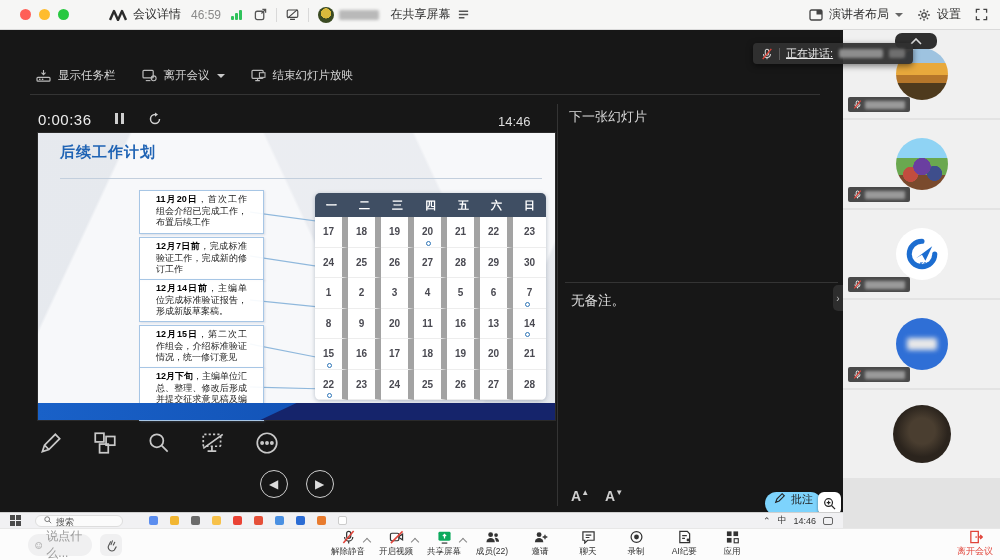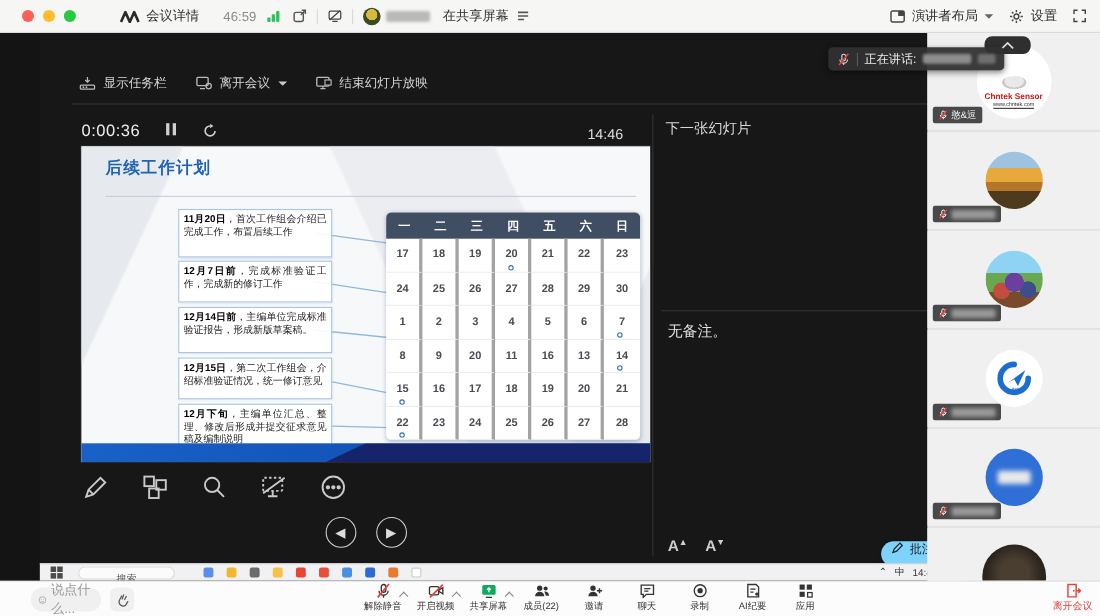--- a/index.html
+++ b/index.html
@@ -7,32 +7,32 @@
   body { font-family:"Liberation Sans","DejaVu Sans",sans-serif; position:relative; overflow:hidden; background:#141414; }
 
   
   .titlebar { position:absolute; left:0; top:0; width:1000px; height:30px; background:#f6f6f5;
     border-bottom:1px solid #dadada; display:flex; align-items:center; font-size:12px; color:#2f2f2f; z-index:20; }
   .lights { display:flex; gap:8px; margin-left:20px; }
   .light { width:11px; height:11px; border-radius:50%; }
   .l-red{background:#ff5f57}.l-yel{background:#febc2e}.l-grn{background:#28c840}
   .tb-item { display:flex; align-items:center; gap:4px; }
   .tb-sep { width:1px; height:14px; background:#d9d9d9; margin:0 9px; }
-  .dur { color:#8a8a8a; margin-left:22px; }
+  .dur { color:#8a8a8a; margin-left:10px; }
   .sigbars { display:flex; align-items:flex-end; gap:1.5px; margin-left:10px; height:10px; }
   .sigbars i { width:2.5px; background:#2fc25b; border-radius:1px; display:block; }
   .avatar16 { width:16px; height:16px; border-radius:50%; background:radial-gradient(circle at 50% 40%, #d8b93c 0 40%, #3a4a22 42%); margin-right:5px; }
   .blurname { background:#b9b9b9; border-radius:2px; filter:blur(1.6px); display:inline-block; }
   .tb-right { margin-left:auto; display:flex; align-items:center; gap:6px; margin-right:12px; }
   .caret-down { width:0; height:0; border:4px solid transparent; border-top-color:#666; margin-top:4px; }
   .icon12 { width:13px; height:13px; }
   .logo-zig { margin-left:40px; }
 
   
-  .share { position:absolute; left:0; top:30px; width:843px; height:498px; background:#171717; overflow:hidden;margin-left:36px; }
+  .share { position:absolute; left:0; top:30px; width:843px; height:498px; background:#171717; overflow:hidden; }
   .ppt-toolbar { position:absolute; left:36px; top:38px; display:flex; align-items:center; gap:26px;
     color:#d6d6d6; font-size:11.5px; }
   .ppt-tool { display:flex; align-items:center; gap:7px; }
   .ppt-tool svg { width:15px; height:13px; }
   .hdiv { position:absolute; left:30px; top:64px; width:790px; height:1px; background:#343434; }
   .vdiv { position:absolute; left:557px; top:74px; width:1px; height:402px; background:#343434; }
 
   .timer-row { position:absolute; left:38px; top:80px; display:flex; align-items:center; gap:22px; color:#ececec; }
   .elapsed { font-size:15px; letter-spacing:.5px; }
   .pause i { display:inline-block; width:3px; height:11px; background:#cfcfcf; margin:0 1.5px; }
@@ -41,37 +41,37 @@
   
   .slide { position:absolute; left:38px; top:103px; width:517px; height:287px; background:
       linear-gradient(115deg, rgba(223,227,233,.7) 0 14%, rgba(0,0,0,0) 14.5%),
       linear-gradient(294deg, rgba(221,225,231,.6) 0 12%, rgba(0,0,0,0) 12.5%),
       linear-gradient(65deg, rgba(0,0,0,0) 55%, rgba(225,228,234,.55) 55.5% 78%, rgba(0,0,0,0) 78.5%),
       #f7f8fa;
     box-shadow:0 0 0 1px #2a2a2a; }
   .slide-title { position:absolute; left:22px; top:10px; font-size:15px; font-weight:bold; color:#1f63b4; letter-spacing:1px; }
   .title-rule { position:absolute; left:22px; top:45px; width:482px; height:1px; background:#c3cfdd; }
   .tasks { position:absolute; inset:0; }
-  .task { position:absolute; left:88px; width:140px; background:rgba(255,255,255,.92);
+  .task { position:absolute; left:101px; width:125px; background:rgba(255,255,255,.92);
     border:1px solid #a7c6e5; box-shadow:1px 1px 2px rgba(120,140,170,.25);
-    font-size:9px; line-height:1.28; color:#222; padding:3px 4px; text-align:justify; }
+    font-size:9px; line-height:1.28; color:#222; padding:3px 16px; text-align:justify; }
   .task b { color:#000; }
   .task:nth-child(1){ top:57px; min-height:44px; }
   .task:nth-child(2){ top:104px; min-height:38px; }
   .task:nth-child(3){ top:146px; min-height:42px; }
   .task:nth-child(4){ top:192px; min-height:38px; }
   .task:nth-child(5){ top:234px; min-height:40px; }
   .connectors { position:absolute; inset:0; pointer-events:none; }
 
   .calendar { position:absolute; left:277px; top:60px; width:231px; height:207px; background:#fff;
     border-radius:5px; box-shadow:0 1px 4px rgba(60,80,110,.35); overflow:hidden; }
   .cal-head { display:grid; grid-template-columns:repeat(7,1fr); height:24px; background:#3f4e63; }
   .cal-head span { color:#fff; font-size:11px; font-weight:bold; display:flex; align-items:center; justify-content:center; }
   .cal-body { display:grid; grid-template-columns:repeat(7,1fr); grid-template-rows:repeat(6,1fr); height:183px; }
-  .cal-cell { position:relative; border-right:3px solid #a3a3a3; border-bottom:1px solid #ededed;
+  .cal-cell { position:relative; border-right:6px solid #a3a3a3; border-bottom:1px solid #ededed;
     display:flex; align-items:center; justify-content:center; font-size:10px; font-weight:bold; color:#4a4a52; }
   .cal-cell:nth-child(7n){ border-right:none; }
   .cal-dot { position:absolute; left:12px; bottom:1px; width:5px; height:5px; border:1.5px solid #2e75b6; border-radius:50%; background:#fff; }
 
   .banner { position:absolute; left:0; right:0; bottom:0; height:17px; background:linear-gradient(90deg,#1961c8,#0d47a8); }
   .banner-navy { position:absolute; inset:0; background:#15246b; clip-path:polygon(50% 0, 100% 0, 100% 100%, 43% 100%); }
 
   
   .anno { position:absolute; left:38px; top:400px; display:flex; align-items:center; gap:28px; }
   .anno svg { width:26px; height:26px; stroke:#c9c9c9; fill:none; stroke-width:1.6; }
@@ -105,31 +105,31 @@
   .btn-zoomin { position:absolute; left:818px; top:462px; width:23px; height:23px; background:#fff; border-radius:6px;
     display:flex; align-items:center; justify-content:center; box-shadow:0 1px 3px rgba(0,0,0,.4); }
   .expand-tab { position:absolute; left:833px; top:255px; width:10px; height:26px; background:#2d2d2d;
     border-radius:5px 0 0 5px; color:#bbb; display:flex; align-items:center; justify-content:center; font-size:10px; }
 
   
   .win-taskbar { position:absolute; left:0; bottom:0; width:843px; height:16px; background:#f1f1f3;
     border-top:1px solid #cfcfcf; display:flex; align-items:center; font-size:9px; color:#555; }
   .win-logo { display:grid; grid-template-columns:5px 5px; gap:1px; margin-left:10px; }
   .win-logo i { width:5px; height:5px; background:#4b4b4b; display:block; }
-  .search-pill { display:flex; align-items:center; gap:4px; background:#fbfbfb; border:1px solid #ddd;
-    border-radius:7px; height:12px; padding:0 8px; margin-left:14px; width:88px;flex-direction:column; }
+  .search-pill { display:flex; gap:4px; background:#fbfbfb; border:1px solid #ddd;
+    border-radius:7px; height:12px; padding:0 8px; margin-left:14px; width:88px; }
   .tb-apps { display:flex; align-items:center; gap:12px; margin-left:26px; }
   .tb-app { width:9px; height:9px; border-radius:2px; display:block; }
   .tray { margin-left:auto; margin-right:10px; display:flex; align-items:center; gap:7px; color:#333; }
   .tray-rect { width:10px; height:8px; border:1px solid #666; border-radius:2px; }
 
   
   .toast { position:absolute; left:753px; top:43px; height:21px; background:rgba(48,48,48,.95); border-radius:4px;
     display:flex; align-items:center; padding:0 8px; gap:6px; z-index:40; box-shadow:0 2px 6px rgba(0,0,0,.5); }
-  .toast .txt { color:#ececec; font-size:11px; white-space:nowrap; }
+  .toast .txt { color:#ececec; font-size:11px; white-space:nowrap;text-decoration:underline; }
   .toast .tsep { width:1px; height:12px; background:#5a5a5a; }
   .collapse-btn { position:absolute; left:895px; top:33px; width:42px; height:16px; background:#2f2f2f;
     border-radius:7px; display:flex; align-items:center; justify-content:center; z-index:30; }
 
   
   .sidebar { position:absolute; left:843px; top:30px; width:157px; height:498px; background:#e3e3e3; overflow:hidden; z-index:10; }
   .tile { position:relative; width:157px; height:88px; margin-bottom:2px; background:#f0f0f0;
     display:flex; align-items:center; justify-content:center; }
   .av { width:52px; height:52px; border-radius:50%; overflow:hidden; position:relative; }
   .av-chntek { width:68px; height:68px; background:#fff; display:flex; flex-direction:column; align-items:center; justify-content:flex-end; padding-bottom:9px; }
@@ -450,35 +450,20 @@
   <span class="blurname" style="width:16px;height:9px;background:#6f6f6f"></span>
 </div>
 <div class="collapse-btn">
   <svg width="12" height="7" viewBox="0 0 12 7">
       <path d="M1 6 L6 1 L11 6" fill="none" stroke="#dcdcdc" stroke-width="1.6"></path>
     </svg>
 </div>
 
 <div class="sidebar" id="sidebar">
     <div class="tile">
-      <div class="av av-chntek">
-        <span class="blob"></span>
-        <span class="brand">Chntek Sensor</span>
-        <span class="url">www.chntek.com</span>
-      </div>
-      <div class="badge">
-        <svg width="9" height="9" viewBox="0 0 14 14">
-          <rect x="5" y="1.5" width="4" height="7" rx="2" fill="none" stroke="#fff" stroke-width="1.4"></rect>
-          <path d="M3 7 a4 4 0 0 0 8 0 M7 11 v2" fill="none" stroke="#fff" stroke-width="1.4"></path>
-          <path d="M2 13 L12 1" stroke="#e0443a" stroke-width="2"></path>
-        </svg>
-        <span>憨&amp;逗</span>
-      </div>
-    </div>
-    <div class="tile">
       <div class="av av-autumn"></div>
       <div class="badge">
         <svg width="9" height="9" viewBox="0 0 14 14">
           <rect x="5" y="1.5" width="4" height="7" rx="2" fill="none" stroke="#fff" stroke-width="1.4"></rect>
           <path d="M3 7 a4 4 0 0 0 8 0 M7 11 v2" fill="none" stroke="#fff" stroke-width="1.4"></path>
           <path d="M2 13 L12 1" stroke="#e0443a" stroke-width="2"></path>
         </svg>
         <span class="bname-blur"></span>
       </div>
     </div>

